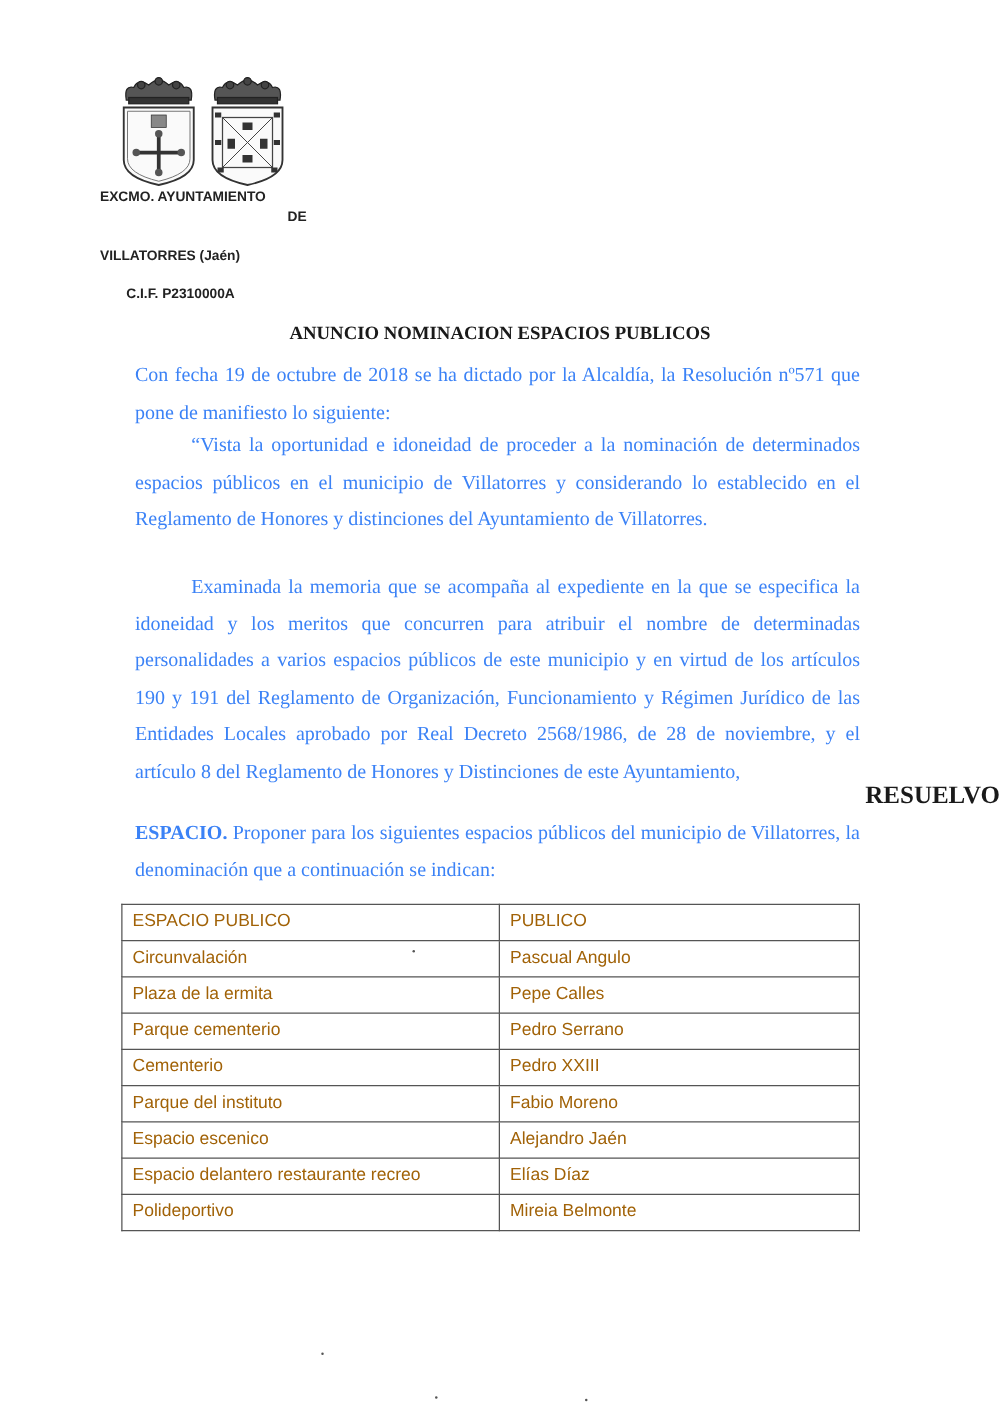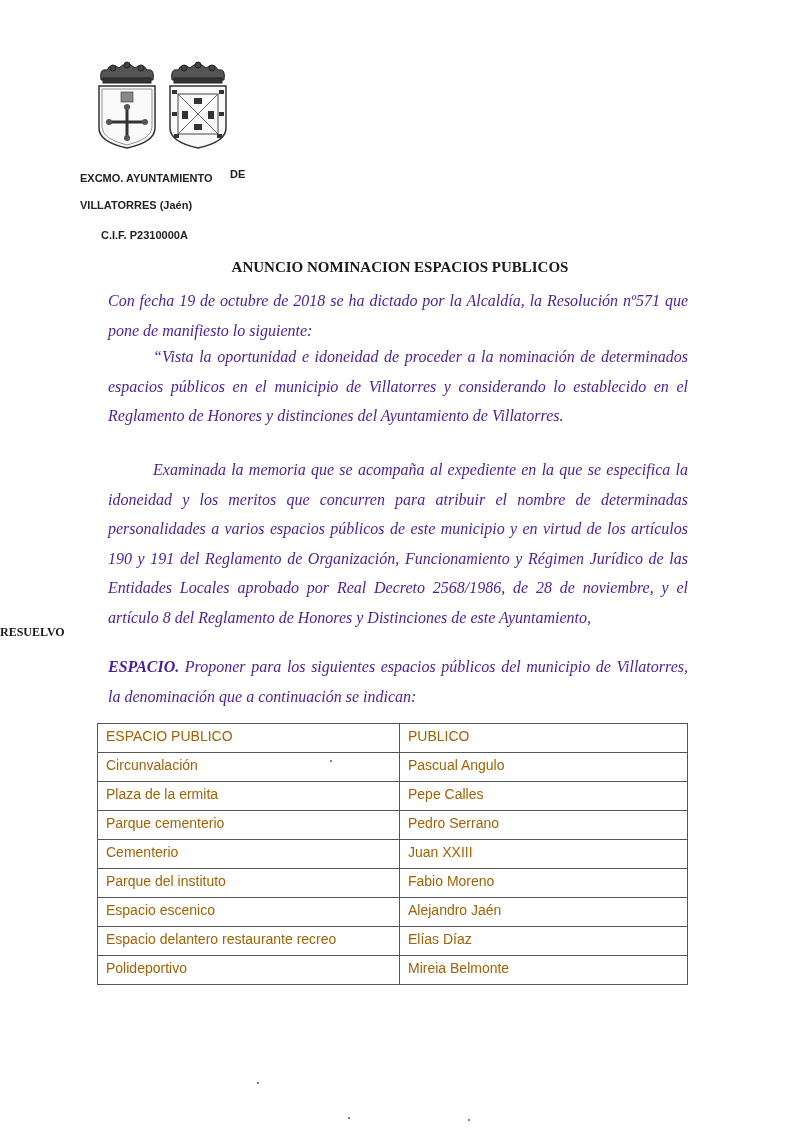--- a/index.html
+++ b/index.html
@@ -3,21 +3,21 @@
 <meta charset="utf-8">
 <style>
   html, body { margin: 0; padding: 0; background: #ffffff; }
   body { width: 800px; height: 1132px; position: relative; overflow: hidden; color: #1a1a1a; }
   .abs { position: absolute; }
   .sans { font-family: "Liberation Sans", "DejaVu Sans", sans-serif; }
   .serif { font-family: "Liberation Serif", "DejaVu Serif", serif; }
   .crest { position: absolute; top: 58px; width: 68px; height: 92px; }
   .hdr { font-size: 11px; font-weight: bold; color: #222; }
   .title { left: 0; width: 800px; text-align: center; top: 259px; font-size: 15px; font-weight: bold; }
-  .para { font-size: 16px; line-height: 29.5px; text-align: justify; color: #4c1d95; font-style: italic; }
+  .para { font-size: 16px; line-height: 29.5px; text-align: justify; color: #3b82f6; }
   .indent { text-indent: 45px; }
   table.nom { position: absolute; left: 97px; top: 723px; width: 591px; border-collapse: collapse; }
   table.nom td { border: 1px solid #555; height: 29px; padding: 0 0 0 8px; font-family: "Liberation Sans", "DejaVu Sans", sans-serif; font-size: 14px; color: #a16207; vertical-align: top; padding-top: 4px; box-sizing: border-box; }
   table.nom td.c1 { width: 302px; }
   .speck { position: absolute; width: 2px; height: 2px; background: #555; border-radius: 1px; }
 </style>
 </head>
 <body>
 
 <svg class="crest" style="left:93px;" viewBox="0 0 68 92">
@@ -62,34 +62,34 @@
       <rect x="44" y="53" width="6" height="8"></rect>
     <rect x="8" y="32" width="5" height="4"></rect>
       <rect x="55" y="32" width="5" height="4"></rect>
     <rect x="8" y="54" width="5" height="4"></rect>
       <rect x="55" y="54" width="5" height="4"></rect>
     <rect x="10" y="76" width="5" height="4"></rect>
       <rect x="53" y="76" width="5" height="4"></rect>
   </g>
 </svg>
 
-<div class="abs sans hdr" style="left:80px; top:172px;">EXCMO. AYUNTAMIENTO</div>
+<div class="abs sans hdr" style="left:80px; top:152px;">EXCMO. AYUNTAMIENTO</div>
 <div class="abs sans hdr" style="left:230px; top:168px;">DE</div>
 <div class="abs sans hdr" style="left:80px; top:199px; font-weight:bold;">VILLATORRES (Jaén)</div>
 <div class="abs sans hdr" style="left:101px; top:229px;">C.I.F. P2310000A</div>
 
 <div class="abs serif title">ANUNCIO NOMINACION ESPACIOS PUBLICOS</div>
 
 <div class="abs serif para" style="left:108px; top:286px; width:580px;">Con fecha 19 de octubre de 2018 se ha dictado por la Alcaldía,  la Resolución nº571 que pone de manifiesto lo siguiente:</div>
 
 <div class="abs serif para indent" style="left:108px; top:342px; width:580px;">“Vista la oportunidad e idoneidad de proceder a la nominación de determinados espacios públicos en el municipio de Villatorres y considerando lo establecido en el Reglamento de Honores y distinciones del Ayuntamiento de Villatorres.</div>
 
 <div class="abs serif para indent" style="left:108px; top:455px; width:580px;">Examinada la memoria que se acompaña al expediente en la que se especifica la idoneidad  y los meritos que concurren  para atribuir el nombre de  determinadas personalidades a varios espacios públicos de este municipio y en virtud de los artículos 190 y 191 del Reglamento de Organización, Funcionamiento y Régimen Jurídico de las Entidades Locales aprobado por Real Decreto 2568/1986, de 28 de noviembre, y el artículo 8  del Reglamento de Honores y Distinciones de este Ayuntamiento,</div>
 
-<div class="abs serif" style="left:0; width:800px; text-align:left; top:625px; font-size:12px; font-weight:bold;">RESUELVO</div>
+<div class="abs serif" style="left:0; width:800px; text-align:right; top:625px; font-size:20px; font-weight:bold;">RESUELVO</div>
 
 <div class="abs serif para" style="left:108px; top:652px; width:580px;">
   <b>ESPACIO.</b><span> Proponer para  los siguientes espacios públicos del municipio de Villatorres,  la denominación  que a continuación se indican:</span>
 </div>
 
 <table class="nom">
   <tbody id="tbody">
     <tr>
       <td class="c1">ESPACIO PUBLICO</td>
       <td>PUBLICO</td>
@@ -101,21 +101,21 @@
       <tr>
         <td class="c1">Plaza de la ermita</td>
         <td>Pepe Calles</td>
       </tr>
       <tr>
         <td class="c1">Parque cementerio</td>
         <td>Pedro Serrano</td>
       </tr>
       <tr>
         <td class="c1">Cementerio</td>
-        <td> Juan XXIII</td>
+        <td> Pedro XXIII</td>
       </tr>
       <tr>
         <td class="c1">Parque del instituto</td>
         <td>Fabio Moreno</td>
       </tr>
       <tr>
         <td class="c1">Espacio escenico</td>
         <td>Alejandro Jaén</td>
       </tr>
       <tr>

